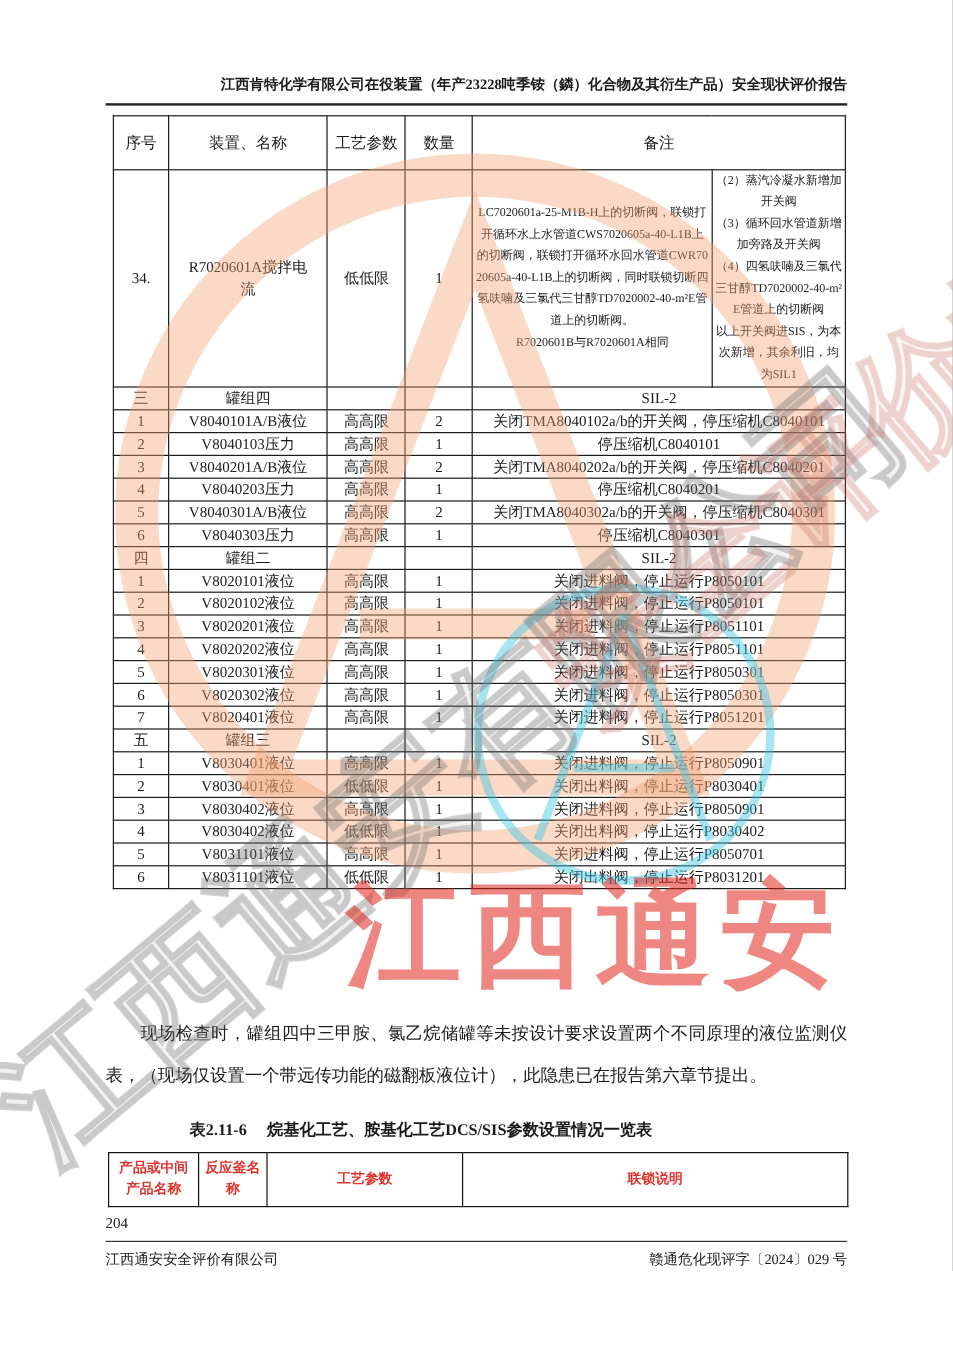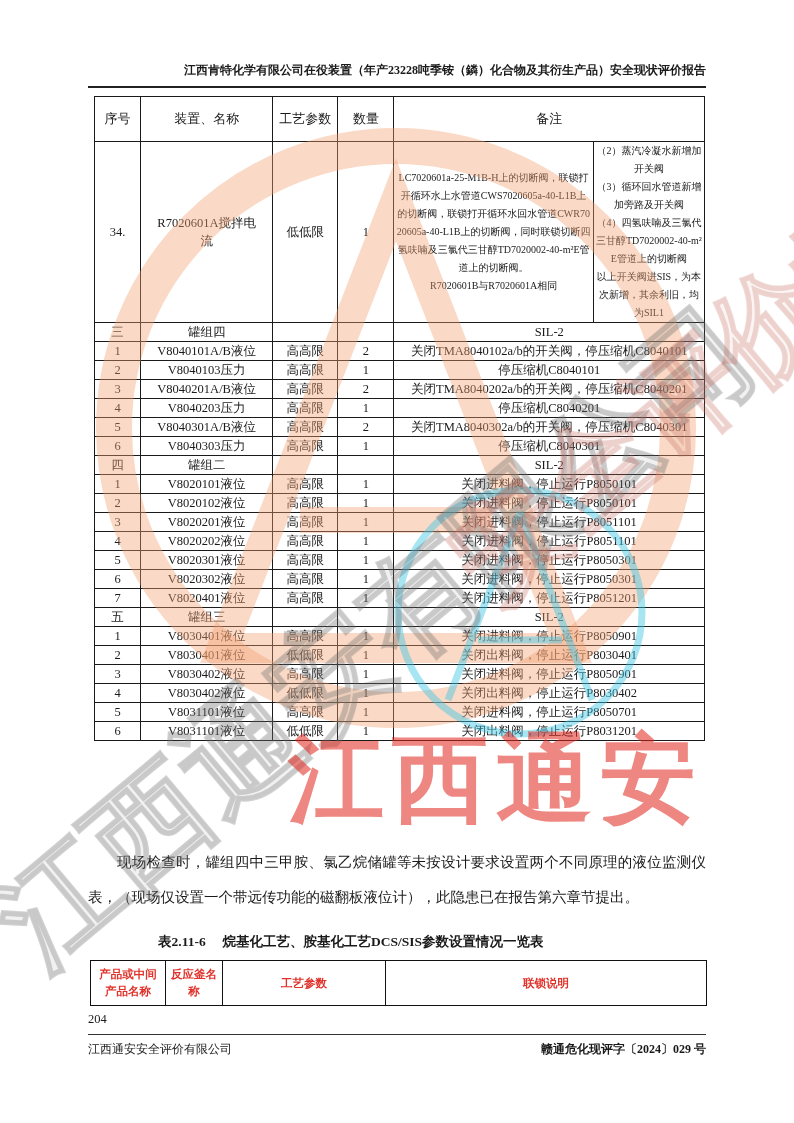--- a/index.html
+++ b/index.html
@@ -29,21 +29,21 @@
   table.ptable { position:absolute; top:960px; left:2px; width:616px;
                  border-collapse:collapse; table-layout:fixed; text-align:center; }
   table.ptable th { border:1px solid #111; border-top:1.5px solid #111; border-bottom:1.5px solid #111;
                  height:44px; font-weight:600; font-size:11.5px; line-height:17px;
                  color:#e0322a; padding:0 4px; }
 
   .pagenum { position:absolute; top:1012px; left:0; width:100%; font-size:12.5px; }
   .ft-rule { position:absolute; top:1034px; left:0; width:100%; border-top:1px solid #333; }
   .footer  { position:absolute; top:1041px; left:0; width:100%; display:flex;
              justify-content:space-between; font-size:12px;align-items:center; }
-  .footer .right { font-weight:700;padding-left:16px; }
+  .footer .right { font-weight:400;padding-left:16px; }
 
   
   .wm { position:absolute; left:0; top:0; width:794px; height:1123px; pointer-events:none; z-index:5; }
   .wm-svg { position:absolute; left:0; top:0; }
   .wm-red { position:absolute; left:276px; top:716px; font-size:96px; font-weight:700;
             letter-spacing:8px; white-space:nowrap; color:rgba(224,36,26,0.55);
             font-family:"Liberation Sans","DejaVu Sans",sans-serif;margin-left:12px; }
   .wm-diag1 { position:absolute; left:-36px; top:880px; font-size:118px; font-weight:700;
             white-space:nowrap; transform:rotate(-40deg); transform-origin:left top;
             color:rgba(120,120,120,0.10); -webkit-text-stroke:2px rgba(110,110,110,0.30);

